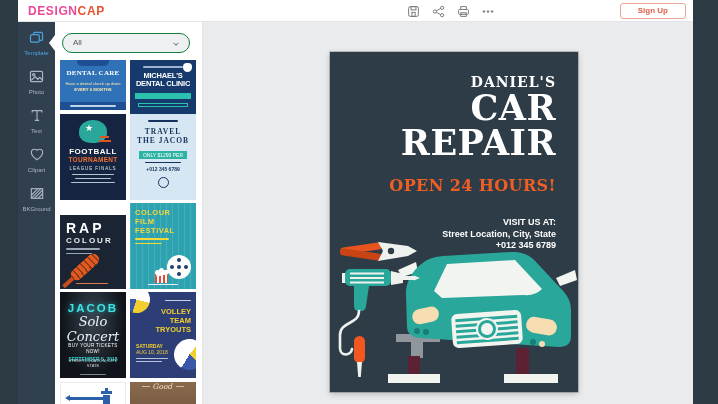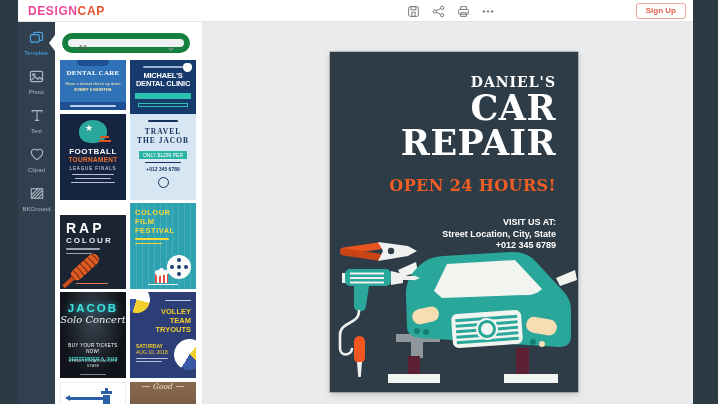--- a/index.html
+++ b/index.html
@@ -10,21 +10,21 @@
 
   
   .header { position:absolute; top:0; left:0; right:0; height:22px; background:#fff;
             border-bottom:1px solid #e2e4e6; z-index:6; }
   .logo { position:absolute; left:10px; top:4px; font-size:12px; font-weight:bold;
           letter-spacing:.6px; cursor:pointer; }
   .logo .g { color:#ec4899; } .logo .o { color:#e8542f; }
   .toolbar { position:absolute; left:388px; top:4px; display:flex; gap:11px; }
   .tool { width:14px; height:14px; cursor:pointer; display:flex; align-items:center; justify-content:center; }
   .tool svg { stroke:#74797d; fill:none; stroke-width:1.2; }
-  .signup { position:absolute; right:7px; top:3px; height:16px; padding:0 9px;
+  .signup { position:absolute; right:7px; top:3px; height:16px; padding:0 17px;
             border:1px solid #e9a595; border-radius:3px; background:#fff; color:#df5f48;
             font-size:8px; font-weight:bold; line-height:14px; cursor:pointer; }
 
   
   .bodyrow { position:absolute; top:22px; left:0; right:0; bottom:0; }
 
   .sidebar { position:absolute; left:0; top:0; bottom:0; width:37px; background:#31404f; }
   .side-item { height:37px; margin-top:2px; display:flex; flex-direction:column;
                align-items:center; justify-content:center; gap:2px; cursor:pointer; color:#a9b6c2; }
   .side-item .lbl { font-size:6px; }
@@ -32,21 +32,21 @@
   .side-item.active { color:#4aa3e0; }
   .side-item.active svg { stroke:#4aa3e0; }
 
   .notch { position:absolute; left:31px; top:13px; width:0; height:0; z-index:4;
            border-top:8px solid transparent; border-bottom:8px solid transparent;
            border-right:6px solid #fff; }
 
   .panel { position:absolute; left:37px; top:0; bottom:0; width:148px; background:#fff;
            overflow:hidden; border-right:1px solid #e3e5e6; }
   .dropdown { position:absolute; left:7px; top:11px; width:128px; height:20px;
-              background:#eef0f2; border:6px solid #15803d; border-radius:10px;
+              background:#eef0f2; border:1px solid #15803d; border-radius:10px;
               font-size:8px; color:#555; line-height:18px; padding:0 10px; cursor:pointer; }
   .dropdown svg { position:absolute; right:9px; top:6px; stroke:#8a8f93; fill:none; stroke-width:1.4; }
 
   .grid { position:absolute; left:5px; top:38px; width:138px; bottom:0; }
   .thumb { position:absolute; width:66px; overflow:hidden; cursor:pointer; }
   .c0 { left:0; } .c1 { left:70px; }
   .micro { border-radius:1px; }
 
   
   .t-dental { top:0; height:50px; background:#2f72b8; text-align:center; }
@@ -118,21 +118,21 @@
          background:repeating-linear-gradient(90deg,#e04b3a 0 2px,#fff 2px 4px); }
   .pop i { position:absolute; top:-3px; width:5px; height:5px; background:#fff; border-radius:50%; }
   .pop .p0{left:0;} .pop .p1{left:4px; top:-5px;} .pop .p2{left:8px;}
   .t-colour .micro.w { position:absolute; bottom:4px; left:18px; width:30px; background:#e6f2f4; margin:0; }
 
   
   .t-jacob { top:232px; height:86px; text-align:center;
              background:radial-gradient(ellipse at 50% 32%, #3a4450 0%, #10141a 68%); }
   .t-jacob .ttl { margin-top:10px; color:#3fe3df; font-weight:bold; font-size:11.5px;
                   letter-spacing:2px; text-shadow:0 0 5px #1899aa; }
-  .t-jacob .script { font-family:"DejaVu Serif",serif; font-style:italic; color:#e9f4f6; font-size:10px; }
+  .t-jacob .script { font-family:"DejaVu Serif",serif; font-style:italic; color:#e9f4f6; font-size:13px; }
   .t-jacob .cta { position:absolute; bottom:24px; left:0; right:0; color:#fff; font-size:5px;
                   letter-spacing:.4px; transform:scale(.9); }
   .t-jacob .date { position:absolute; bottom:16px; left:0; right:0; color:#2fd0c8; font-weight:bold; font-size:5px; }
   .t-jacob .addr { position:absolute; bottom:9px; left:0; right:0; color:#cfd6dd; font-size:5px; transform:scale(.8); }
   .t-jacob .micro { position:absolute; bottom:3px; left:20px; width:26px; height:1px; background:#7d8894; }
 
   
   .t-volley { top:232px; height:86px; background:#2c3e75; }
   .ball { position:absolute; border-radius:50%;
           background:conic-gradient(#ffffff 0 22%, #f2cf2f 22% 48%, #3a57a8 48% 70%, #ffffff 70% 100%); }

